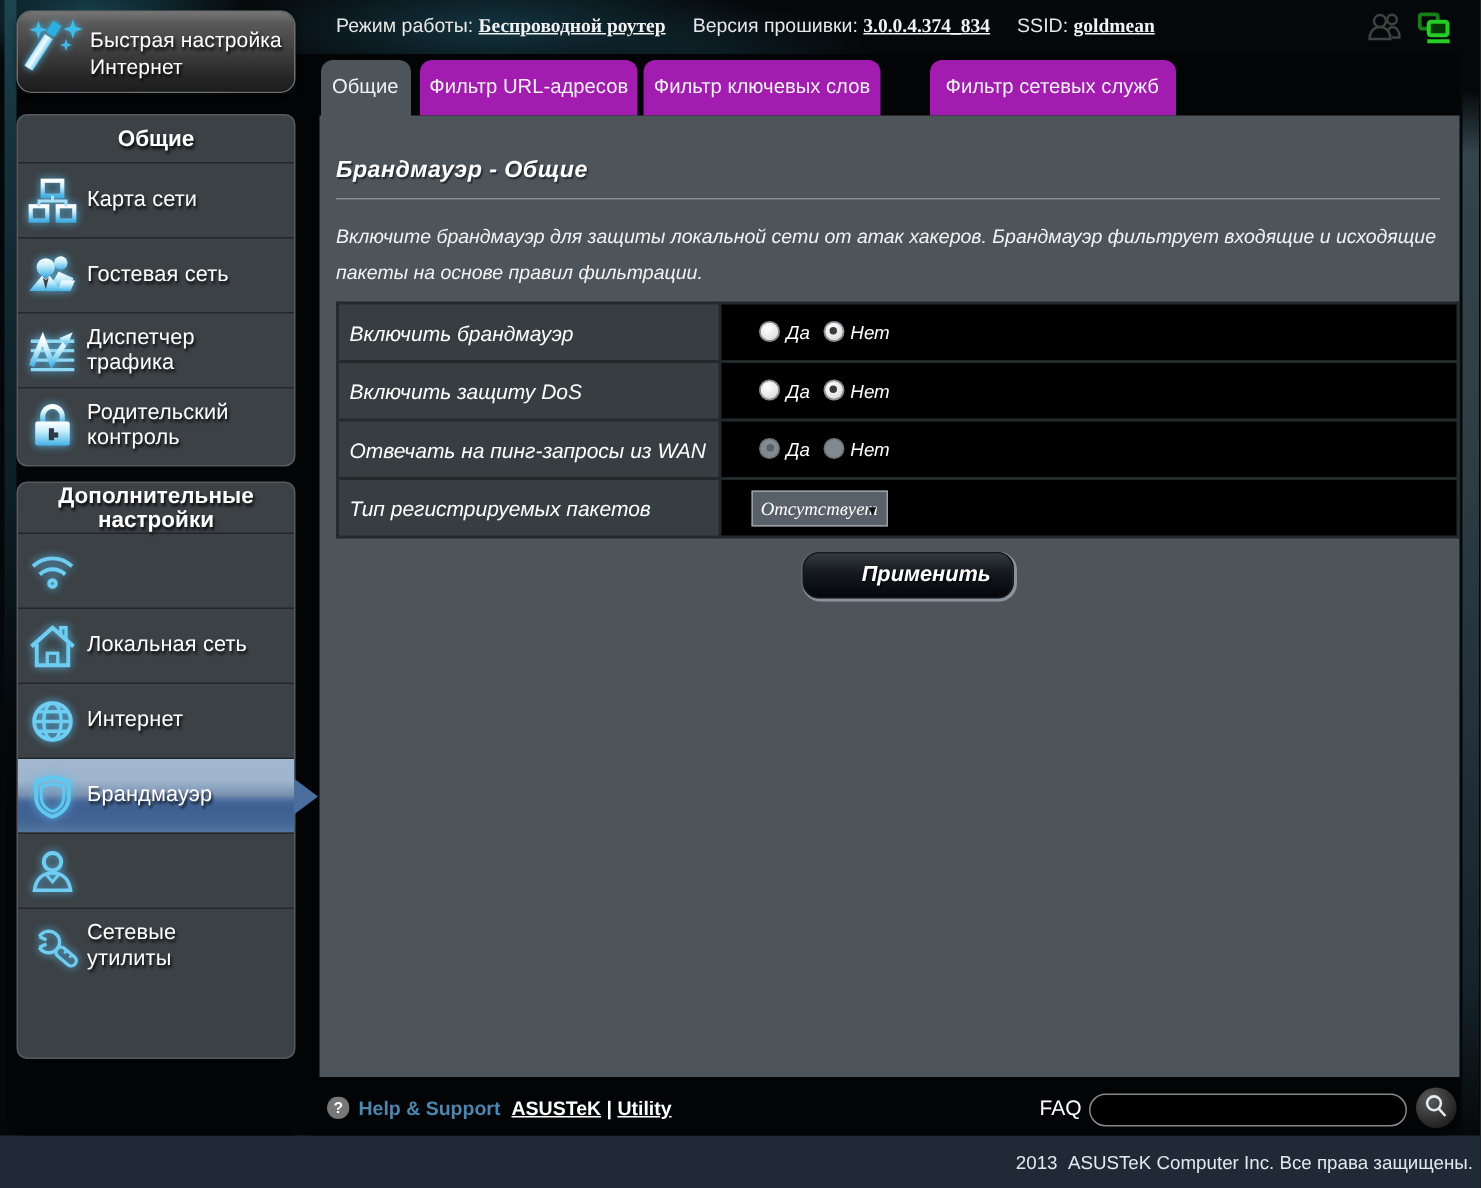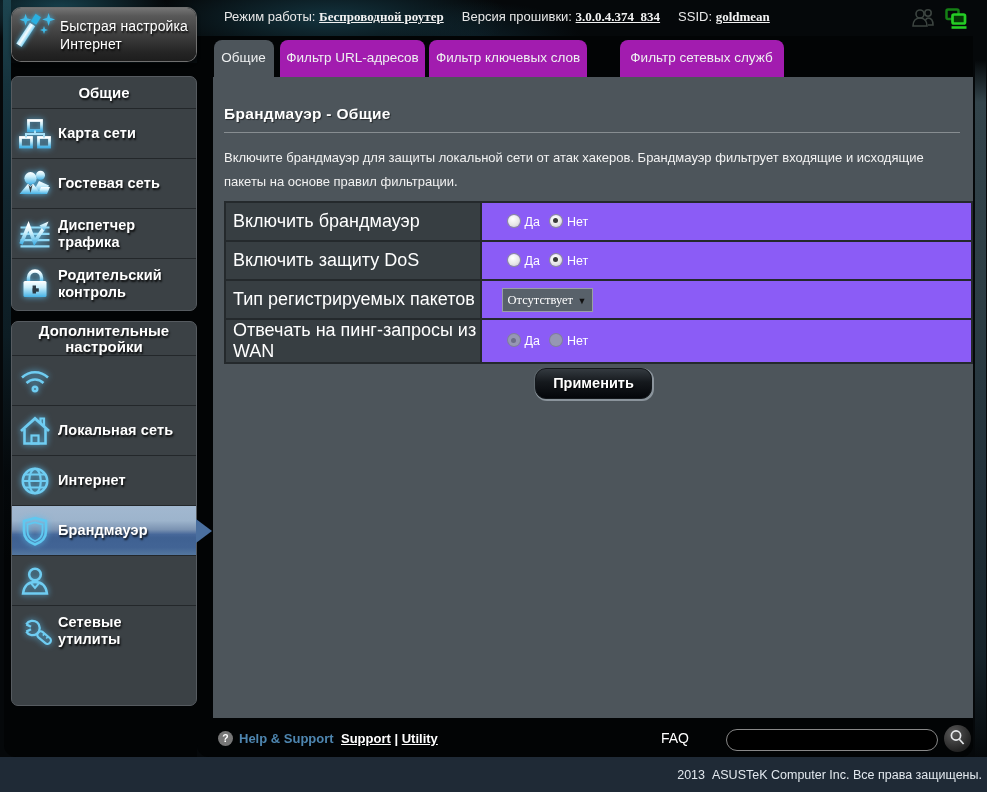--- a/index.html
+++ b/index.html
@@ -27,57 +27,57 @@
 #topbar{position:absolute;left:224px;top:9px;color:#e8e8e8;font-size:13px;white-space:nowrap;}
 #topbar .lnk{font-family:"Liberation Serif",serif;font-weight:bold;text-decoration:underline;font-size:13px;color:#f2f2f2;}
 #topbar .gap{display:inline-block;width:18px;}
 #topicons{position:absolute;left:912px;top:7px;}
 
 
 .sbox{position:absolute;left:11px;width:186px;background:#3b4145;border:1px solid #565b60;border-radius:7px;box-sizing:border-box;}
 .shead{color:#fff;font-weight:bold;font-size:15px;text-align:center;padding:6px 0 7px;text-shadow:1px 2px 2px rgba(0,0,0,.85);line-height:17px;}
 .sitem{position:relative;height:49px;border-top:1px solid #23272a;display:flex;align-items:center;}
 .sitem .ic{width:46px;flex:0 0 46px;display:flex;justify-content:center;}
-.sitem .lb{color:#fff;font-weight:bold;font-size:14.5px;line-height:17px;text-shadow:1px 2px 2px rgba(0,0,0,.85);letter-spacing:.1px;}
+.sitem .lb{color:#fff;font-weight:normal;font-size:14.5px;line-height:17px;text-shadow:1px 2px 2px rgba(0,0,0,.85);letter-spacing:.1px;}
 .sitem svg{filter:drop-shadow(0 0 3px rgba(90,190,240,.9));}
 .sitem.sel{background:linear-gradient(180deg,#a2b8d0 0%,#9db4cc 30%,#7b93b2 48%,#47689a 58%,#3f6192 65%,#426495 85%,#54779f 100%);border-top:1px solid #23272a;}
 .sitem.sel::after{content:"";position:absolute;right:-16px;top:50%;margin-top:-12px;border-left:16px solid #4a6f9f;border-top:12px solid transparent;border-bottom:12px solid transparent;}
 
 
 .tab{position:absolute;top:40px;height:37px;background:#a21caf;border-radius:8px 8px 0 0;color:#eef0f1;font-size:13.5px;line-height:35px;text-align:center;box-sizing:border-box;}
 .tab.active{background:#4d555b;top:40px;height:38px;}
 
 
-#panel{position:absolute;left:213px;top:77px;width:760px;height:641px;background:#4d555b;}
+#panel{position:absolute;left:213px;top:77px;width:760px;height:641px;background:#4d555b;font-style:italic;}
 #ptitle{position:absolute;left:11px;top:28px;color:#fff;font-weight:bold;font-size:15.5px;letter-spacing:.3px;text-shadow:1px 1px 1px rgba(0,0,0,.55);}
 #pline{position:absolute;left:11px;top:55px;width:736px;height:0;border-top:1px solid #878d91;}
 #pdesc{position:absolute;left:11px;top:69px;width:745px;color:#f2f2f2;font-size:13px;line-height:24px;}
 table{position:absolute;left:11px;top:124px;border-collapse:collapse;table-layout:fixed;}
 td{border:2px solid #24292c;height:37px;padding:0;}
-td.l{width:249px;background:#373e42;color:#fff;font-size:18px;padding-left:7px;}
-td.r{width:476px;background:#8b5cf6;color:#fff;font-size:12.5px;padding-left:22px;}
+td.l{width:249px;background:#373e42;color:#fff;font-size:14px;padding-left:7px;}
+td.r{width:476px;background:#000000;color:#fff;font-size:12.5px;padding-left:22px;}
 .rad{display:inline-block;vertical-align:middle;margin-left:4px;width:12px;height:12px;border-radius:50%;background:radial-gradient(circle at 40% 32%,#ffffff 0%,#e8e8e8 55%,#c9c9c9 100%);box-shadow:0 0 0 1px #8d9296;position:relative;margin-top:-2px;}
 .rad.c::after{content:"";position:absolute;left:3.5px;top:3.5px;width:5px;height:5px;border-radius:50%;background:#3a3a3a;}
 .rad.d{background:#99a2a9;box-shadow:0 0 0 1px #7e868c;opacity:.85;}
 .rad.d.c::after{background:#6a7278;}
 .rlb{display:inline-block;vertical-align:middle;margin:0 6px 0 5px;}
 #sel{vertical-align:middle;display:inline-block;width:84px;height:22px;background:#58616a;border:1px solid #99a0a4;font-family:"Liberation Serif",serif;font-size:12.5px;color:#fff;line-height:22px;padding-left:5px;position:relative;margin-left:-2px;}
 #sel::after{content:"▼";position:absolute;right:5px;top:1px;font-size:9px;color:#111;font-family:"Liberation Sans",sans-serif;}
 #apply{position:absolute;left:322px;top:291px;width:115px;height:29px;border-radius:11px;
  background:linear-gradient(180deg,#343a40 0%,#15191d 45%,#04060a 100%);
  border:1px solid #14181c;
  box-shadow:1px 1px 0 1px rgba(160,170,178,.75), -1px 0 0 rgba(120,130,138,.4);
- color:#fff;font-weight:bold;font-size:14.5px;text-align:center;line-height:29px;text-shadow:1px 1px 1px rgba(0,0,0,.8);}
+ color:#fff;font-weight:bold;font-size:14.5px;text-align:center;line-height:29px;text-shadow:1px 1px 1px rgba(0,0,0,.8);padding-left:24px;}
 
 
 #helpbar{position:absolute;left:213px;top:722px;width:760px;height:35px;color:#fff;}
 #hs{position:absolute;left:5px;top:9px;font-weight:bold;font-size:13px;color:#4e86b0;}
 #manual{position:absolute;left:128px;top:9px;font-weight:bold;font-size:13px;color:#fff;}
 #manual u{text-decoration:underline;}
-#faql{position:absolute;left:448px;top:8px;font-size:14px;color:#fff;}
+#faql{position:absolute;left:480px;top:8px;font-size:14px;color:#fff;}
 #faqbox{position:absolute;left:513px;top:7px;width:210px;height:20px;border:1px solid #888;border-radius:11px;background:#000;}
 #mag{position:absolute;left:731px;top:3px;width:27px;height:27px;border-radius:50%;background:radial-gradient(circle at 35% 30%,#5a5a5a,#242424 70%,#1a1a1a);}
 #copyright{position:absolute;right:5px;top:768px;color:#e2e8ee;font-size:12.5px;}
 </style>
 </head>
 <body>
 <div id="bg"></div>
 <div id="footband"></div>
 <div id="colcenter"></div>
 <div id="colside"></div>
@@ -287,38 +287,38 @@
   <tbody>
         <tr>
           <td class="l">Включить брандмауэр</td>
           <td class="r"><span class="rad"></span><span class="rlb">Да</span><span class="rad c"></span><span class="rlb">Нет</span></td>
         </tr>
   <tr>
           <td class="l">Включить защиту DoS</td>
           <td class="r"><span class="rad"></span><span class="rlb">Да</span><span class="rad c"></span><span class="rlb">Нет</span></td>
         </tr>
   <tr>
+          <td class="l">Отвечать на пинг-запросы из WAN</td>
+          <td class="r"><span class="rad d c"></span><span class="rlb">Да</span><span class="rad d"></span><span class="rlb">Нет</span></td>
+        </tr>
+  <tr>
           <td class="l">Тип регистрируемых пакетов</td>
           <td class="r"><span id="sel">Отсутствует</span></td>
-        </tr>
-  <tr>
-          <td class="l">Отвечать на пинг-запросы из WAN</td>
-          <td class="r"><span class="rad d c"></span><span class="rlb">Да</span><span class="rad d"></span><span class="rlb">Нет</span></td>
         </tr>
  </tbody>
     </table>
  <div id="apply">Применить</div>
 </div>
 
 <div id="helpbar">
  <div id="hs"><svg width="15" height="15" viewBox="0 0 15 15" style="vertical-align:-3px;margin-right:6px;">
         <circle cx="7.5" cy="7.5" r="7.5" fill="#777"></circle>
         <text x="7.5" y="11.2" font-size="10.5" font-weight="bold" text-anchor="middle" fill="#fff">?</text>
       </svg>Help &amp; Support</div>
- <div id="manual"><u>Support</u> | <u>Utility</u></div>
+ <div id="manual"><u>ASUSTeK</u> | <u>Utility</u></div>
  <div id="faql">FAQ</div>
  <div id="faqbox"></div>
  <div id="mag"><svg width="27" height="27" viewBox="0 0 27 27">
         <g fill="none" stroke="#e8eaec" stroke-width="1.7">
           <circle cx="12" cy="10.5" r="4.6"></circle>
           <path d="M15.3 14.2 l4.3 4.8"></path>
         </g>
       </svg></div>
 </div>
 <div id="copyright">2013&nbsp;&nbsp;ASUSTeK Computer Inc. Все права защищены.</div>

